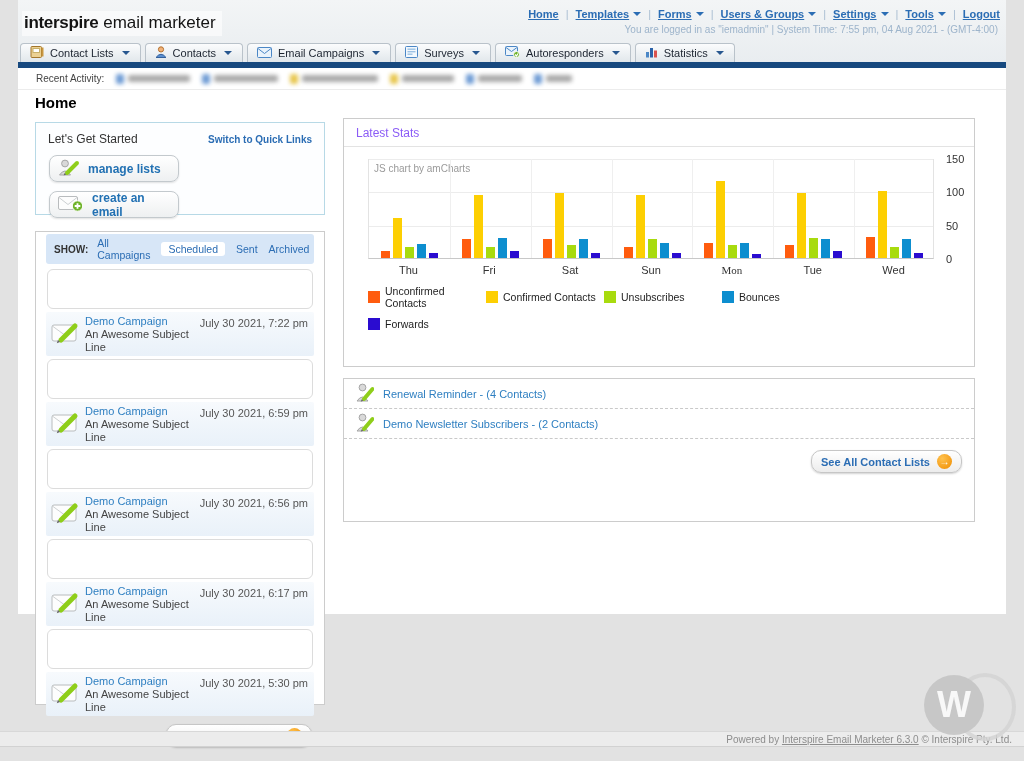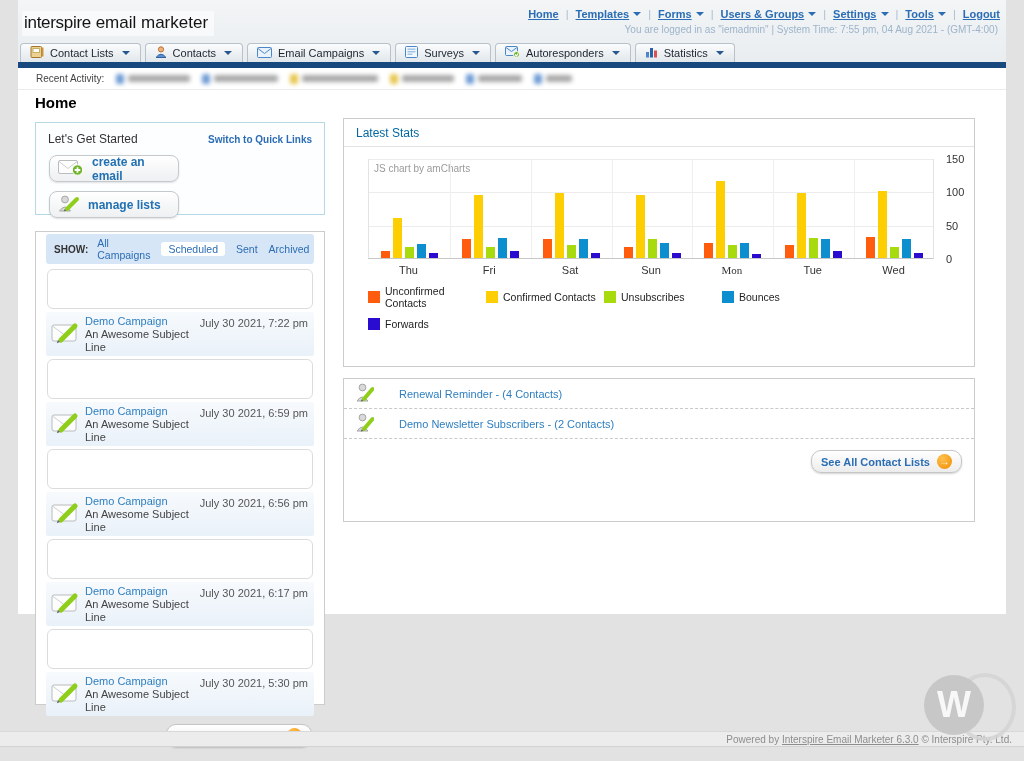--- a/index.html
+++ b/index.html
@@ -8,21 +8,21 @@
     font-family: "Liberation Sans", "DejaVu Sans", sans-serif;
     background:#e2e2e2;
     position:relative;
     overflow:hidden;
   }
   .page { position:absolute; left:18px; top:0; width:988px; }
   
   .page-header { height:62px; background:linear-gradient(#f3f5f6,#e9edf0); position:relative; }
   .logo { position:absolute; left:4px; top:11px; font-size:17px; color:#141414;
           background:rgba(255,255,255,.6); padding:2px 6px 3px 2px; }
-  .logo b { font-weight:normal; letter-spacing:-0.3px;text-align:right; }
+  .logo b { font-weight:bold; letter-spacing:-0.3px;text-align:right; }
   .top-links { position:absolute; right:6px; top:8px; display:flex; align-items:center; gap:7px;
                font-size:11px; font-weight:bold; }
   .top-links a { color:#2b6db4; text-decoration:underline; cursor:pointer; display:inline-flex; align-items:center; gap:4px;}
   .tl-caret { width:0; height:0; border-left:4px solid transparent; border-right:4px solid transparent; border-top:4px solid #2b6db4; display:inline-block;}
   .tl-sep { color:#a9bdd2; font-weight:normal; }
   .login-status { position:absolute; right:8px; top:24px; font-size:10px; color:#9db4cb; }
   
   .nav-tabs { position:absolute; left:2px; bottom:0; display:flex; gap:4px; }
   .tab { display:flex; align-items:center; gap:6px; padding:3px 10px 3px 9px;
          background:linear-gradient(#fbfcfd,#e1e7eb); border:1px solid #b9c2ca; border-bottom:none;
@@ -33,21 +33,21 @@
   
   .page-content { position:relative; background:#ffffff; height:546px; }
   .recent-activity { position:absolute; left:0; top:0; width:100%; height:22px; display:flex;
                      align-items:center; gap:12px; padding:0 18px; border-bottom:1px solid #ececec;
                      font-size:10px; color:#444; }
   .ra-item { display:flex; align-items:center; gap:4px; filter:blur(2px); cursor:pointer; }
   .ra-icon { width:8px; height:10px; border-radius:2px; }
   .ra-bar { height:7px; background:#a9a9a9; border-radius:2px; }
   .page-title { position:absolute; left:17px; top:26px; font-size:15px; font-weight:bold; color:#000; }
   .panel { position:absolute; background:#fff; border:1px solid #cccccc; }
-  .panel-title { font-size:12px; color:#0369a1; padding:7px 12px 6px; }
+  .panel-title { font-size:12px; color:#8b5cf6; padding:7px 12px 6px; }
   .rb .panel-title { border-bottom:1px solid #e3e3e3; }
   
   .get-started { left:17px; top:54px; width:290px; height:93px; border:1px solid #b7d9e6; background:#fdfeff; }
   .gs-head { display:flex; justify-content:space-between; align-items:baseline; padding:9px 12px 0; }
   .gs-title { font-size:12px; color:#333; }
   .gs-switch { font-size:10px; font-weight:bold; color:#2b6db4; cursor:pointer;margin-left:16px; }
   .gs-btn { display:flex; align-items:center; gap:8px; width:130px; height:27px; margin:9px 0 0 13px;
             border:1px solid #c3c9cd; border-radius:8px; background:linear-gradient(#ffffff,#eef0f1);
             box-shadow:0 1px 2px rgba(0,0,0,.12); color:#2271b3; font-size:12px; font-weight:bold;
             padding:0 8px; cursor:pointer; }
@@ -84,21 +84,21 @@
   .vgrid { position:absolute; top:0; width:1px; height:100%; background:#efefef; }
   .bar { position:absolute; bottom:0; width:9px; }
   .amc-watermark { position:absolute; left:5px; top:4px; font-size:10px; color:#9a9a9a; }
   .xlabel { position:absolute; top:109px; text-align:center; font-size:11px; color:#333; }
   .ylabel { position:absolute; font-size:11px; color:#333; }
   .legend { display:flex; flex-wrap:wrap; width:500px; margin:8px 0 0 24px; row-gap:9px; }
   .leg-item { width:118px; display:flex; align-items:center; gap:5px; font-size:10.5px; color:#1d1d1d; }
   .leg-swatch { width:12px; height:12px; flex:none; }
   
   .contact-lists { left:325px; top:310px; width:632px; height:144px; }
-  .cl-item { display:flex; align-items:center; gap:25px; padding:4px 12px; border-bottom:1px dashed #c9c9c9;
+  .cl-item { display:flex; align-items:center; gap:9px; padding:4px 12px; border-bottom:1px dashed #c9c9c9;
              font-size:11px; }
   .cl-link { color:#2e7fc1; cursor:pointer; }
   .cl-btnrow { text-align:right; padding:11px 12px 0; }
   
   .footer { position:absolute; left:0; top:731px; width:1024px; height:16px; background:#ececec;
             border-top:1px solid #d8d8d8; border-bottom:1px solid #d2d2d2; font-size:10px; color:#8d8d8d;
             text-align:right; padding:2px 12px 0 0; }
   .footer a { color:#8d8d8d; text-decoration:underline; cursor:pointer; }
   
   .wm { position:absolute; left:918px; top:670px; width:104px; height:82px; z-index:6; pointer-events:none; }
@@ -221,39 +221,39 @@
       </div>
     <div class="page-title">Home</div>
 
     <div class="panel get-started">
       <div class="gs-head">
         <span class="gs-title">Let's Get Started</span>
         <span class="gs-switch">Switch to Quick Links</span>
       </div>
       <div class="gs-btn">
         <span>
+          <svg width="22" height="17" viewBox="0 0 22 17">
+              <circle cx="7" cy="4.5" r="3.4" fill="#d9d9d9" stroke="#a6a6a6"></circle>
+              <path d="M1.5 16 q5.5 -8 11 0 z" fill="#d9d9d9" stroke="#a6a6a6"></path>
+              <path d="M9 14 L19 4" stroke="#8fce1a" stroke-width="4" stroke-linecap="round"></path>
+              <path d="M8.2 15.6 l-2.6 1 1 -2.6 z" fill="#666"></path>
+            </svg>
+        </span>
+        <span>manage lists</span>
+      </div>
+      <div class="gs-btn">
+        <span>
           <svg width="26" height="17" viewBox="0 0 26 17">
               <rect x="0.5" y="1.5" width="19" height="13" rx="1.5" fill="#fdfdfd" stroke="#b9bcbe"></rect>
               <path d="M1 2.5 L10 9.5 L19 2.5" fill="none" stroke="#ccd0d2"></path>
               <circle cx="19.5" cy="11" r="5.2" fill="#6fb32a" stroke="#fff"></circle>
               <path d="M19.5 8.2 v5.6 M16.7 11 h5.6" stroke="#fff" stroke-width="1.8"></path>
             </svg>
         </span>
         <span>create an email</span>
-      </div>
-      <div class="gs-btn">
-        <span>
-          <svg width="22" height="17" viewBox="0 0 22 17">
-              <circle cx="7" cy="4.5" r="3.4" fill="#d9d9d9" stroke="#a6a6a6"></circle>
-              <path d="M1.5 16 q5.5 -8 11 0 z" fill="#d9d9d9" stroke="#a6a6a6"></path>
-              <path d="M9 14 L19 4" stroke="#8fce1a" stroke-width="4" stroke-linecap="round"></path>
-              <path d="M8.2 15.6 l-2.6 1 1 -2.6 z" fill="#666"></path>
-            </svg>
-        </span>
-        <span>manage lists</span>
       </div>
     </div>
 
     <div class="panel campaigns">
       <div class="filter-bar">
         <span class="show-label">SHOW:</span>
       <span class="filter-link">All Campaigns</span>
           <span class="filter-link active">Scheduled</span>
           <span class="filter-link">Sent</span>
           <span class="filter-link">Archived</span>

